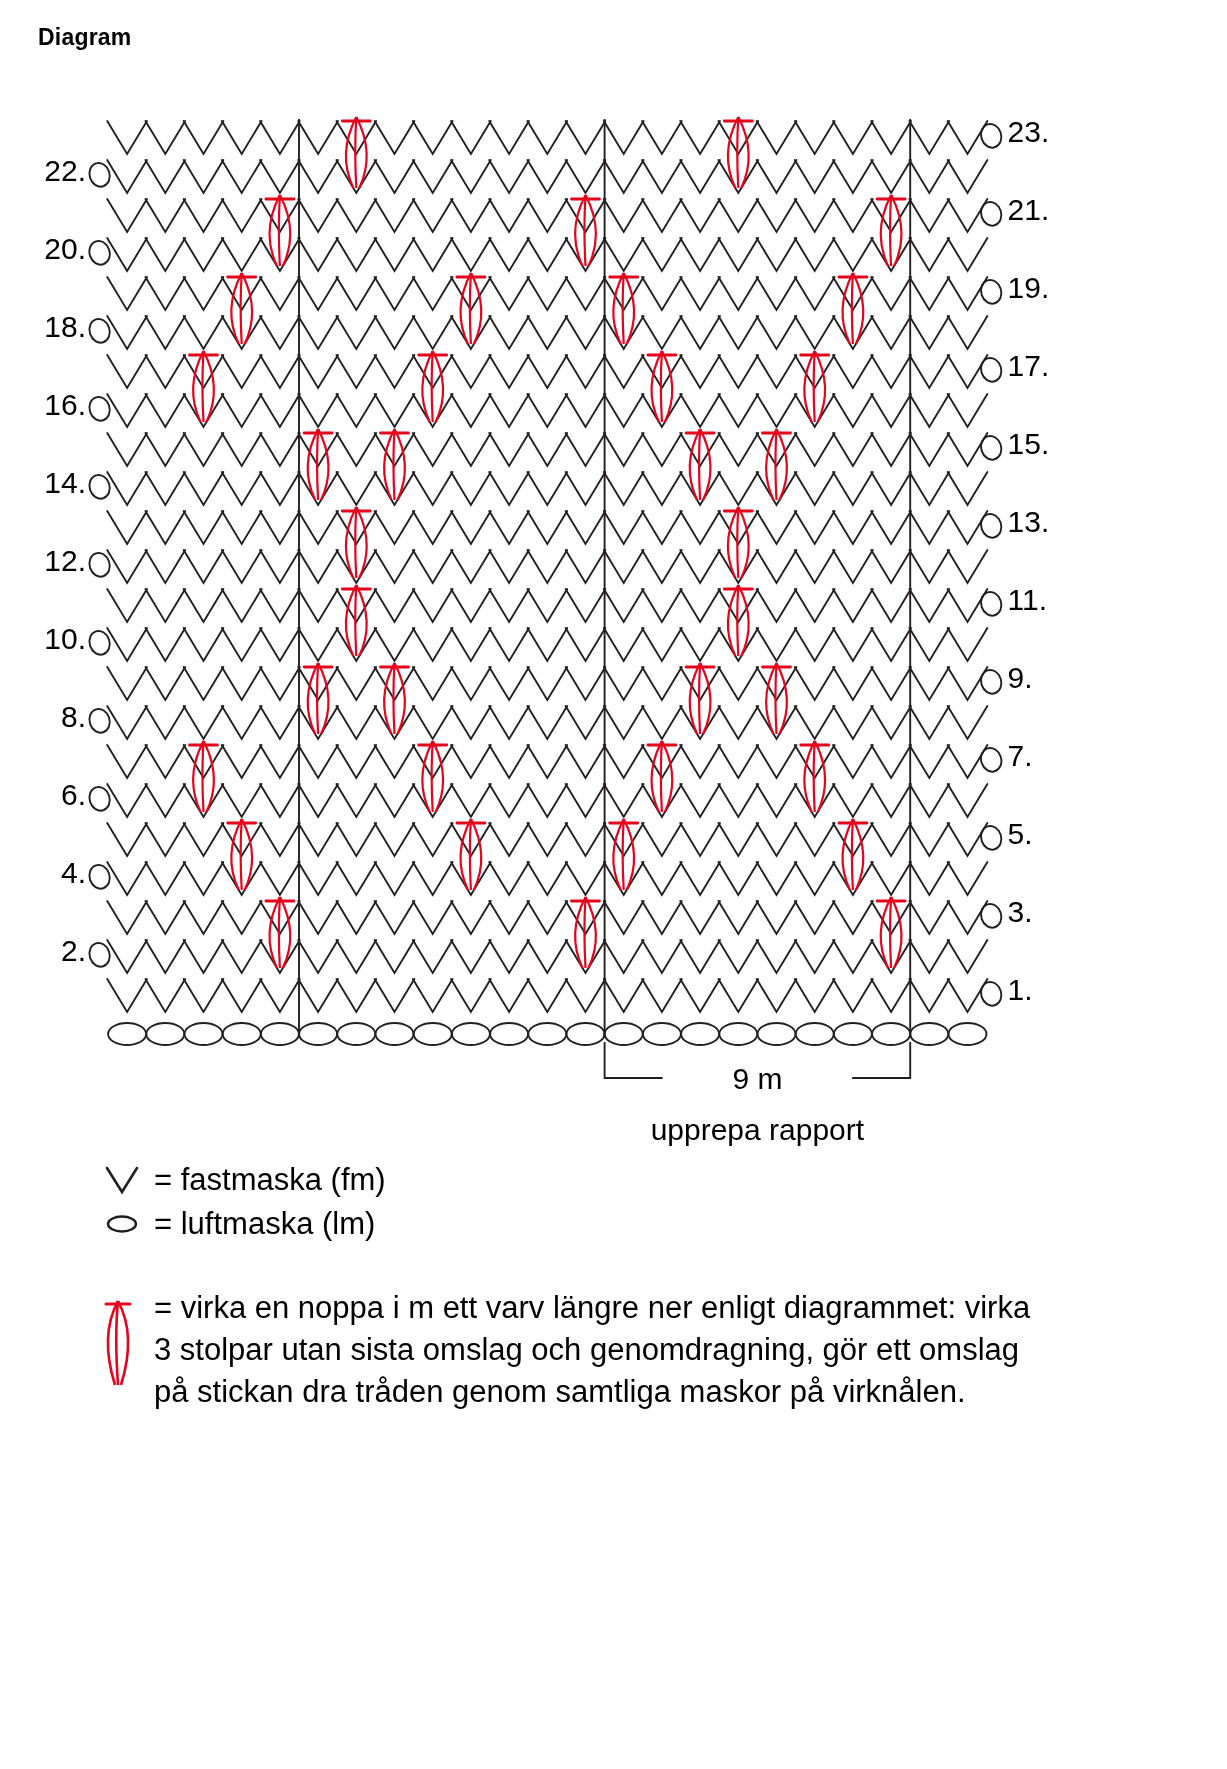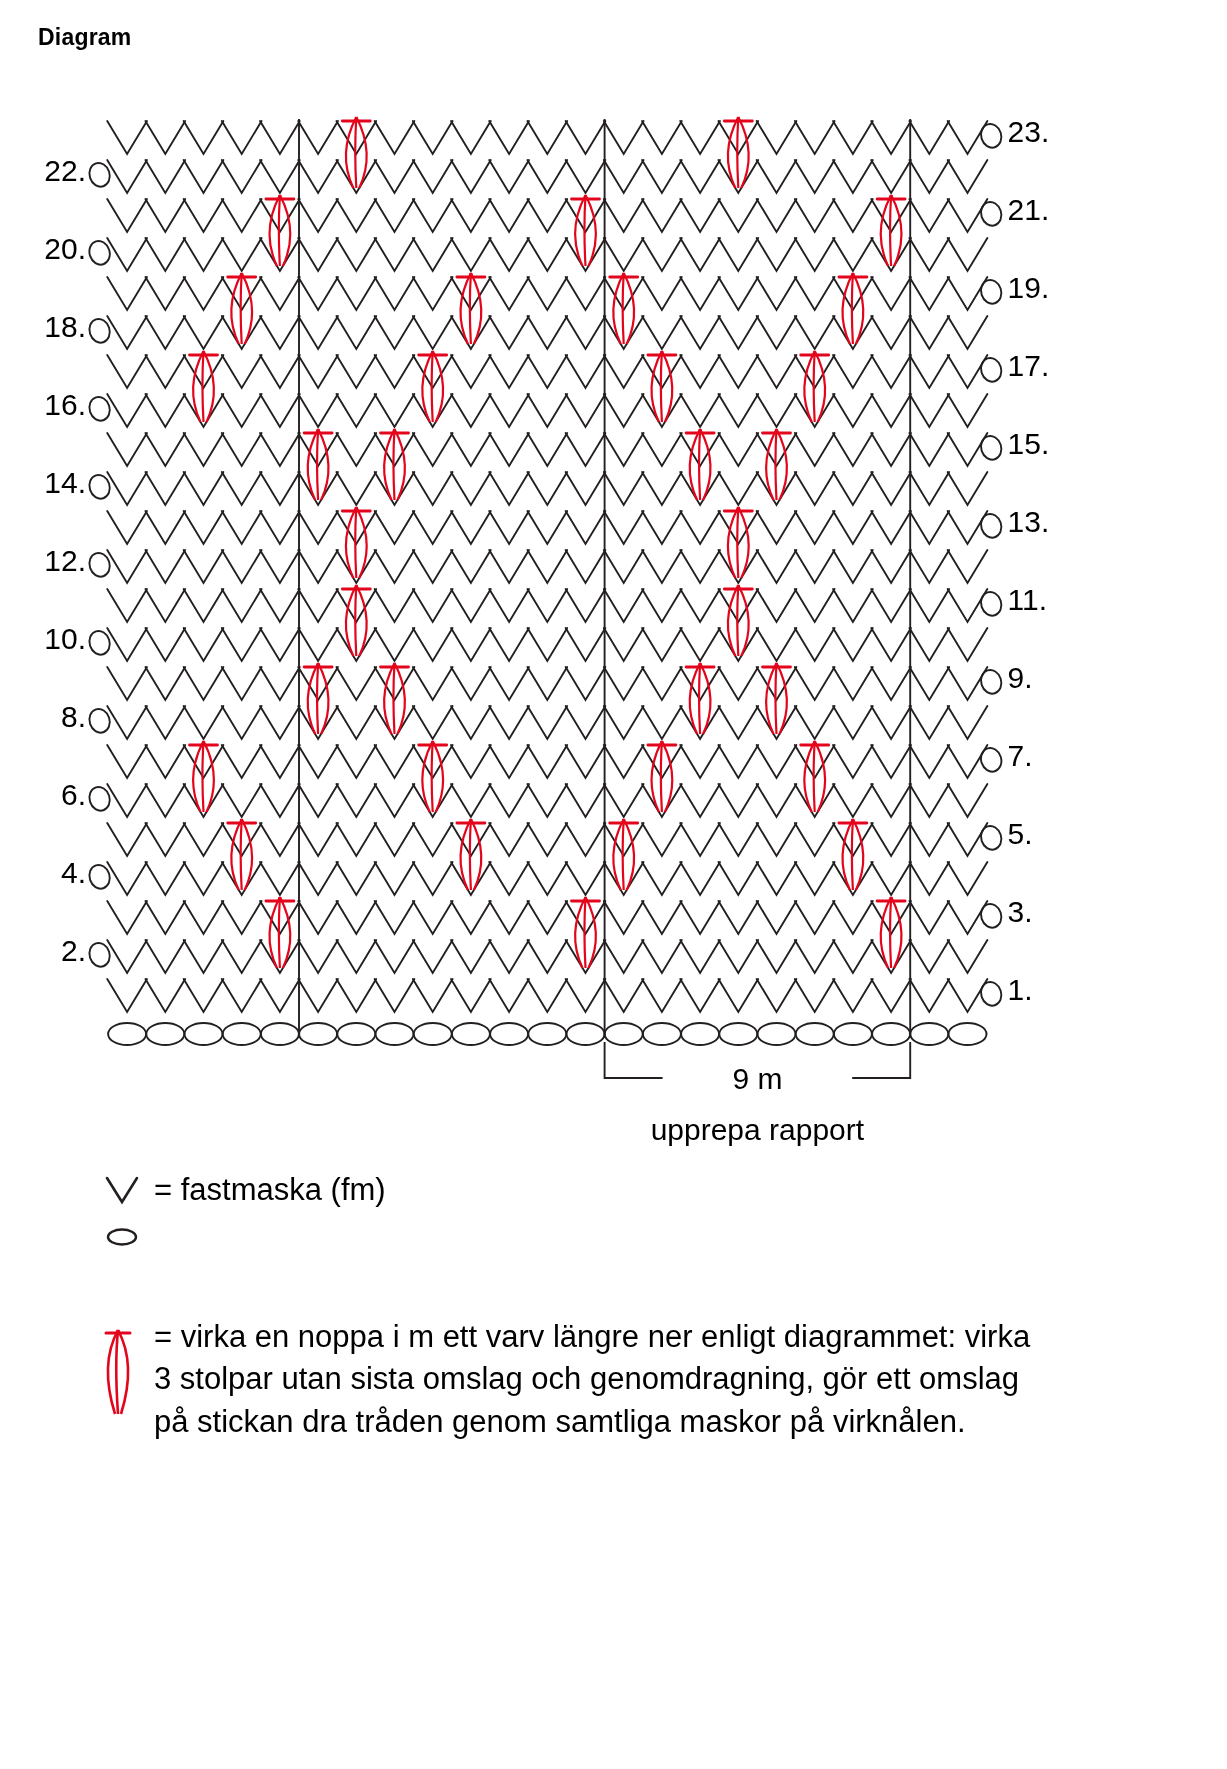--- a/index.html
+++ b/index.html
@@ -47,38 +47,37 @@
     position: absolute;
     left: 0;
     top: 1160px;
     width: 1227px;
   }
   .legend-row {
     display: flex;
     align-items: center;
     margin-left: 96px;
     margin-bottom: 4px;
-    margin-top: 10px;
   }
   .legend-sym {
     width: 52px;
     flex: 0 0 52px;
     display: flex;
     align-items: center;
     justify-content: center;
   }
   .legend-text {
     font-size: 31px;
     line-height: 1.3;
     margin-left: 6px;
   }
   #legend-note {
     display: flex;
     margin-left: 88px;
-    margin-top: 62px;
+    margin-top: 42px;
   }
   #legend-note .legend-sym {
     width: 60px;
     flex: 0 0 60px;
     align-items: flex-start;
     padding-top: 4px;
   }
   #legend-note .legend-text {
     font-size: 31px;
     line-height: 1.36;
@@ -969,20 +968,21 @@
       </svg>
     </span>
     <span class="legend-text">= fastmaska (fm)</span>
   </div>
   <div class="legend-row">
     <span class="legend-sym">
       <svg width="40" height="34" viewBox="0 0 40 34">
         <ellipse cx="20" cy="17" rx="14" ry="7.5" fill="none" stroke="#231f20" stroke-width="2.4"></ellipse>
       </svg>
     </span>
+    <span class="legend-text">= luftmaska (lm)</span>
   </div>
 
   <div id="legend-note">
     <span class="legend-sym">
       <svg width="50" height="104" viewBox="0 0 50 104">
         <path d="M25 10 C12 34, 12 62, 22 94" fill="none" stroke="#e3051b" stroke-width="2.6"></path>
         <path d="M25 10 C38 34, 38 62, 28 94" fill="none" stroke="#e3051b" stroke-width="2.6"></path>
         <path d="M25 10 C22 40, 23 66, 25 94" fill="none" stroke="#e3051b" stroke-width="2.6"></path>
         <path d="M13 13 L37 13" stroke="#e3051b" stroke-width="3" stroke-linecap="round"></path>
         <path d="M25 10 L25 13" stroke="#e3051b" stroke-width="3"></path>

